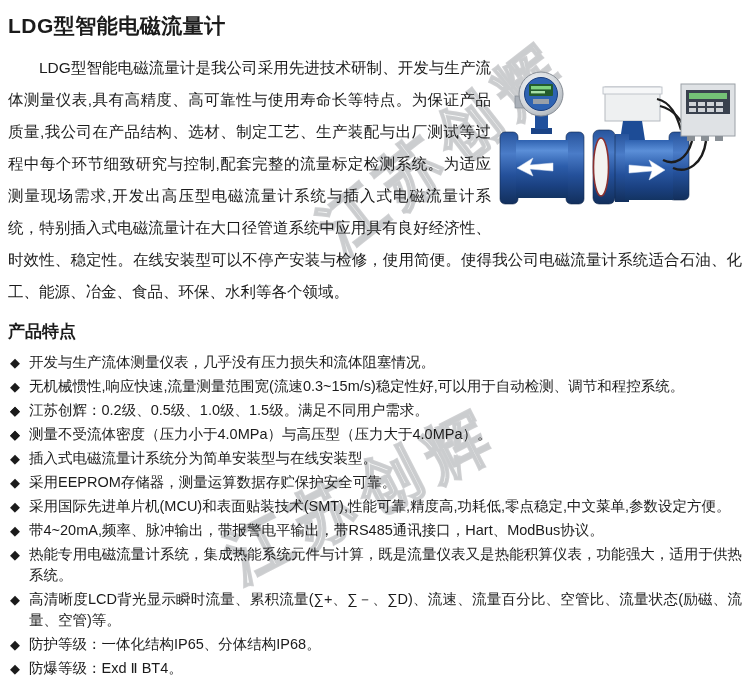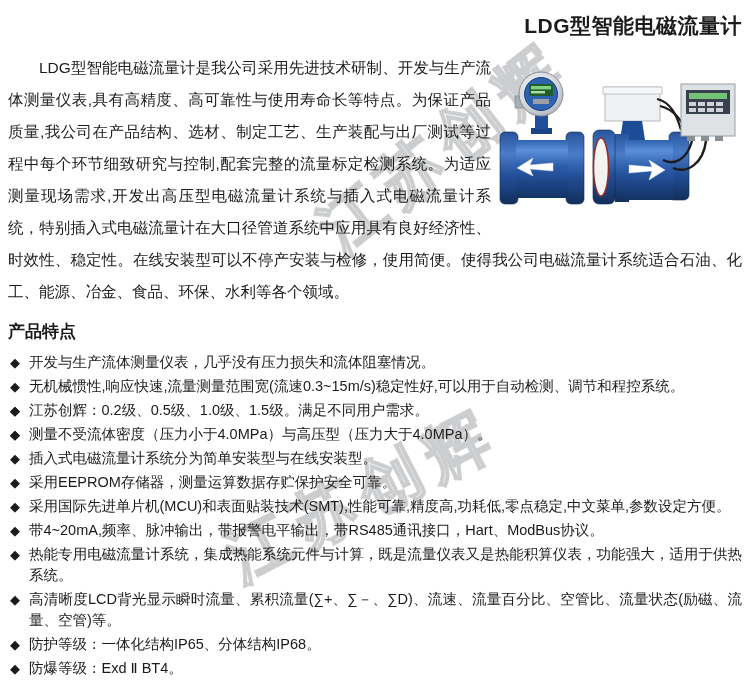--- a/index.html
+++ b/index.html
@@ -17,21 +17,21 @@
     font-size:64px;font-weight:bold;letter-spacing:10px;white-space:nowrap;
     color:rgba(170,172,175,0.10);
     -webkit-text-stroke:2px rgba(150,153,158,0.45);
     z-index:0;pointer-events:none;user-select:none;
   }
   #wm-a{left:296px;top:104px;transform:rotate(-38deg);}
   #wm-b{left:214px;top:452px;transform:rotate(-27deg);}
   
   .content{position:relative;z-index:1;padding:6px 8px 0 8px;}
   .page-title{
-    text-align:right;font-size:21px;font-weight:bold;
+    text-align:left;font-size:21px;font-weight:bold;
     margin:6px 0 12px 0;letter-spacing:0.5px;
   }
   .intro-wrap{overflow:visible;}
   .product-figure{
     float:right;width:245px;height:180px;margin:2px 0 4px 6px;
   }
   .intro-text{
     margin:0;font-size:15.5px;line-height:32px;
     text-indent:2em;text-align:justify;
   }

